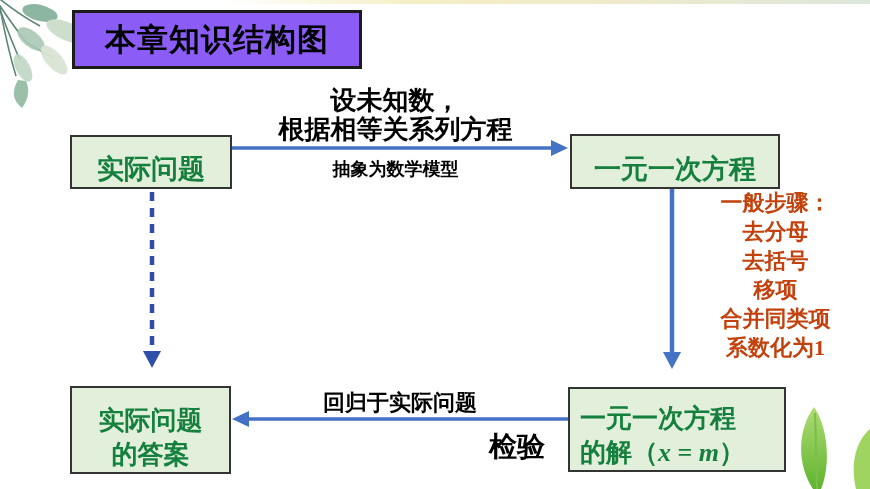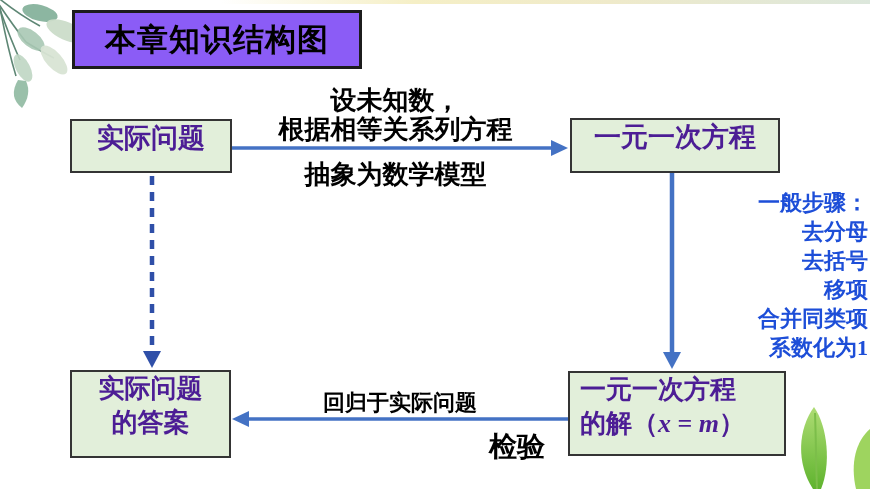--- a/index.html
+++ b/index.html
@@ -16,42 +16,42 @@
   .title-box{
     position:absolute;left:72px;top:10px;width:284px;height:53px;
     background:#8b5cf6;border:3px solid #1c1c1c;
     display:flex;align-items:center;justify-content:center;
     font-family:"Liberation Sans",sans-serif;font-weight:900;
     font-size:31px;color:#000;letter-spacing:1px;z-index:3;
   }
   
   .node{
     position:absolute;background:#E2EFDA;border:2.5px solid #343434;
-    display:flex;flex-direction:column;align-items:center;justify-content:flex-start;
-    font-weight:700;color:#4c1d95;z-index:3;line-height:1.3;
+    display:flex;flex-direction:column;align-items:center;justify-content:flex-end;
+    font-weight:700;color:#15803d;z-index:3;line-height:1.3;margin-top:16px;
   }
   .node-problem{left:70px;top:119px;width:158px;height:50px;font-size:27px;}
   .node-equation{left:570px;top:118px;width:206px;height:51px;font-size:27px;}
   .node-answer{left:70px;top:370px;width:157px;height:84px;font-size:26px;}
   .node-solution{left:568px;top:371px;width:204px;height:81px;font-size:26px;align-items:flex-start;padding-left:10px;}
   .node div{white-space:nowrap;}
   .math-var{font-style:italic;font-family:"Liberation Serif",serif;}
   
   .label{position:absolute;z-index:2;font-weight:700;color:#000;text-align:center;}
   .lbl-abstract-above{left:248px;top:86px;width:295px;font-size:26px;line-height:29px;}
-  .lbl-abstract-below{left:248px;top:157px;width:295px;font-size:26px;}
+  .lbl-abstract-below{left:248px;top:157px;width:295px;font-size:18px;}
   .lbl-return-above{left:255px;top:388px;width:290px;font-size:22px;}
   .lbl-return-below{left:255px;top:428px;width:290px;font-size:28px;text-align:right;}
   .lbl-solve-vertical{
     left:617px;top:228px;width:27px;font-size:24px;line-height:32px;
     word-break:break-all;text-align:center;
   }
   .steps{
     position:absolute;left:683px;top:188px;width:185px;z-index:2;
-    font-size:22px;line-height:29px;font-weight:700;color:#1d4ed8;text-align:right;
+    font-size:22px;line-height:29px;font-weight:700;color:#c2410c;text-align:center;
   }
   .steps div{white-space:nowrap;}
   svg.layer{position:absolute;left:0;top:0;z-index:1;}
   svg.deco{position:absolute;z-index:0;}
 </style>
 </head>
 <body>
 
 <div class="canvas">
 

